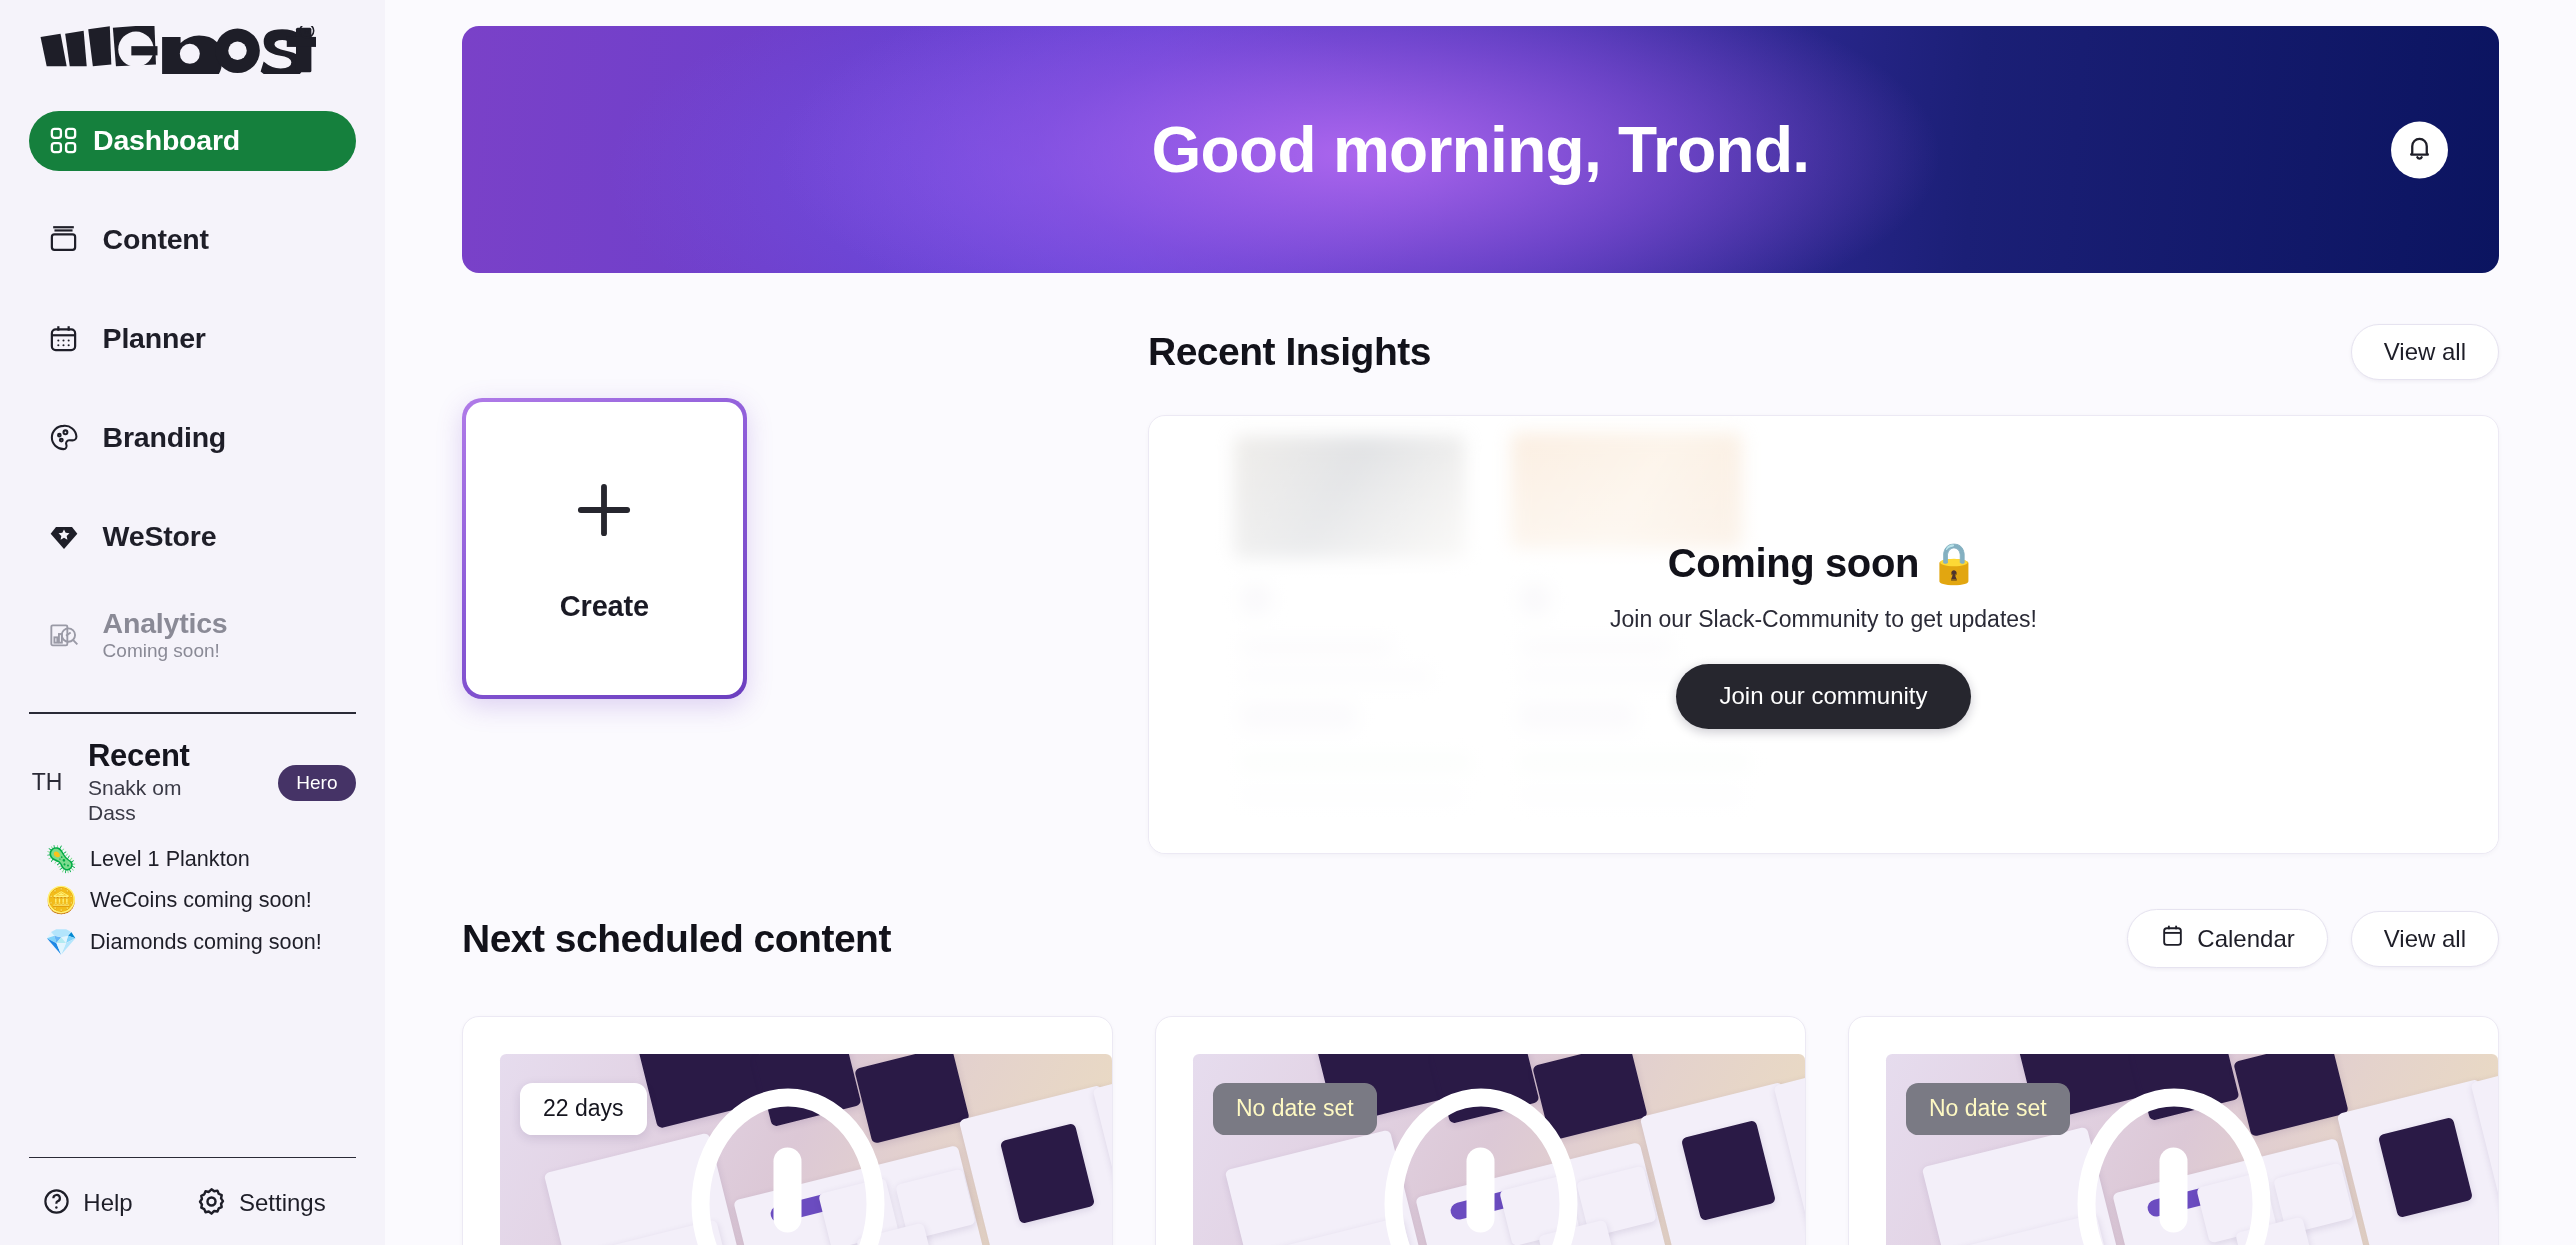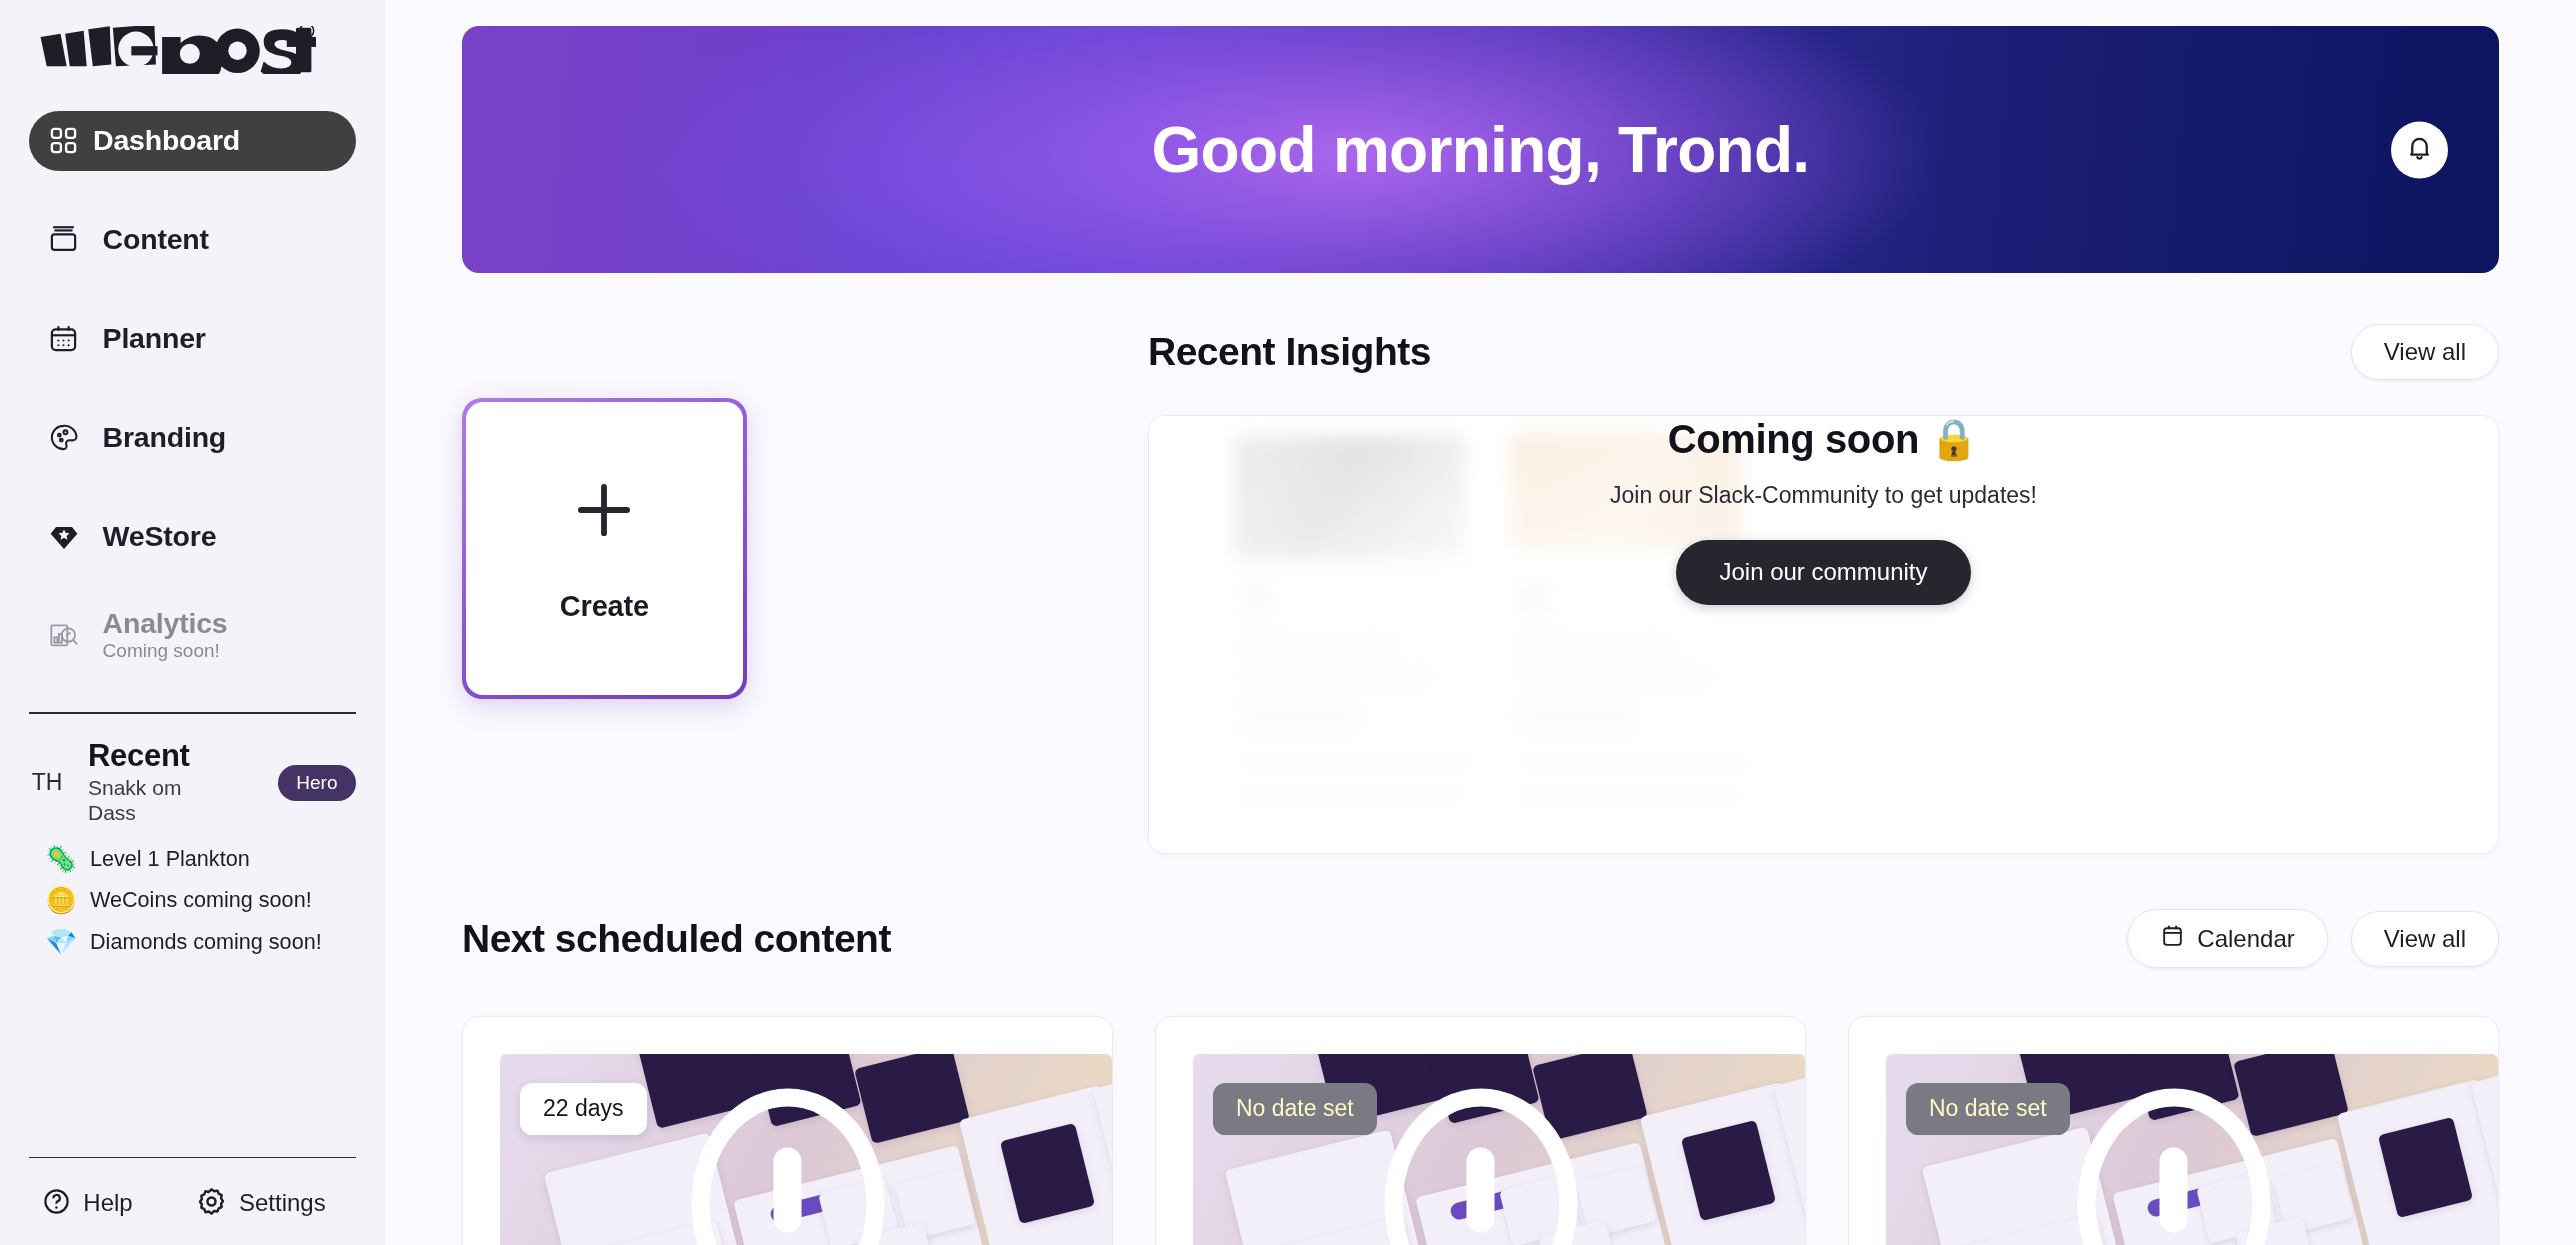--- a/index.html
+++ b/index.html
@@ -25,21 +25,21 @@
   .nav { margin-top:18.5px; padding:0 29px; }
   .nav-item {
     display:flex; align-items:center; gap:21.6px;
     height:60px; padding:0 17px;
     border-radius:770px;
     margin-bottom:39px;
     cursor:pointer;
   }
   .nav-item .ico { width:35px; height:35px; flex:0 0 35px; display:flex; align-items:center; justify-content:center; }
   .nav-label { font-size:28.5px; font-weight:700; color:#1E1E28; letter-spacing:-0.2px; line-height:1.05; }
-  .nav-item.active { background:#404040;gap:12px; }
+  .nav-item.active { background:#15803d;gap:12px; }
   .nav-item.active .nav-label { color:#ffffff; }
   .nav-item.disabled .nav-label { color:#8A8A96; }
   .nav-sub { font-size:19px; color:#8A8A96; font-weight:500; margin-top:1.5px; }
   .nav-textblock { display:flex; flex-direction:column; justify-content:center; }
 
   .sb-divider { height:1.5px; background:#2A2A36; margin:7.7px 29px 0 29px; }
 
   .profile { padding:26px 29px 0 23px; display:flex; align-items:center; gap:17px; }
   .avatar {
     width:48px; height:48px; flex:0 0 48px;
@@ -131,21 +131,21 @@
   .insight-card {
     position:relative; height:439px;
     background:#ffffff; border:1.2px solid #ECE9F4;
     border-radius:17px; overflow:hidden;
     box-shadow:0 1.5px 4.6px rgba(30,20,60,.03);
   }
   .blurbg { position:absolute; inset:0; filter:blur(8.5px); opacity:.55; }
   .bl-thumb { position:absolute; border-radius:7.7px; }
   .insight-overlay {
     position:absolute; inset:0; z-index:4;
-    display:flex; flex-direction:column; align-items:center; justify-content:flex-start; gap:0;
+    display:flex; flex-direction:column; align-items:center; justify-content:center; gap:0;
     background:linear-gradient(180deg, rgba(255,255,255,.38) 0%, rgba(255,255,255,.72) 42%, rgba(255,255,255,.92) 100%);
   }
   .coming-title { font-size:40px; font-weight:700; color:#12121A; letter-spacing:-0.4px; display:flex; align-items:center; gap:10.8px; }
   .coming-sub { font-size:23px; color:#2A2A36; margin-top:18.5px; }
   .join-btn {
     margin-top:31px; background:#26262E; color:#ffffff;
     font-size:24px; font-weight:500;
     padding:18.5px 43px; border-radius:770px; cursor:pointer;
     box-shadow:0 3.1px 10.8px rgba(20,15,40,.22);
   }

